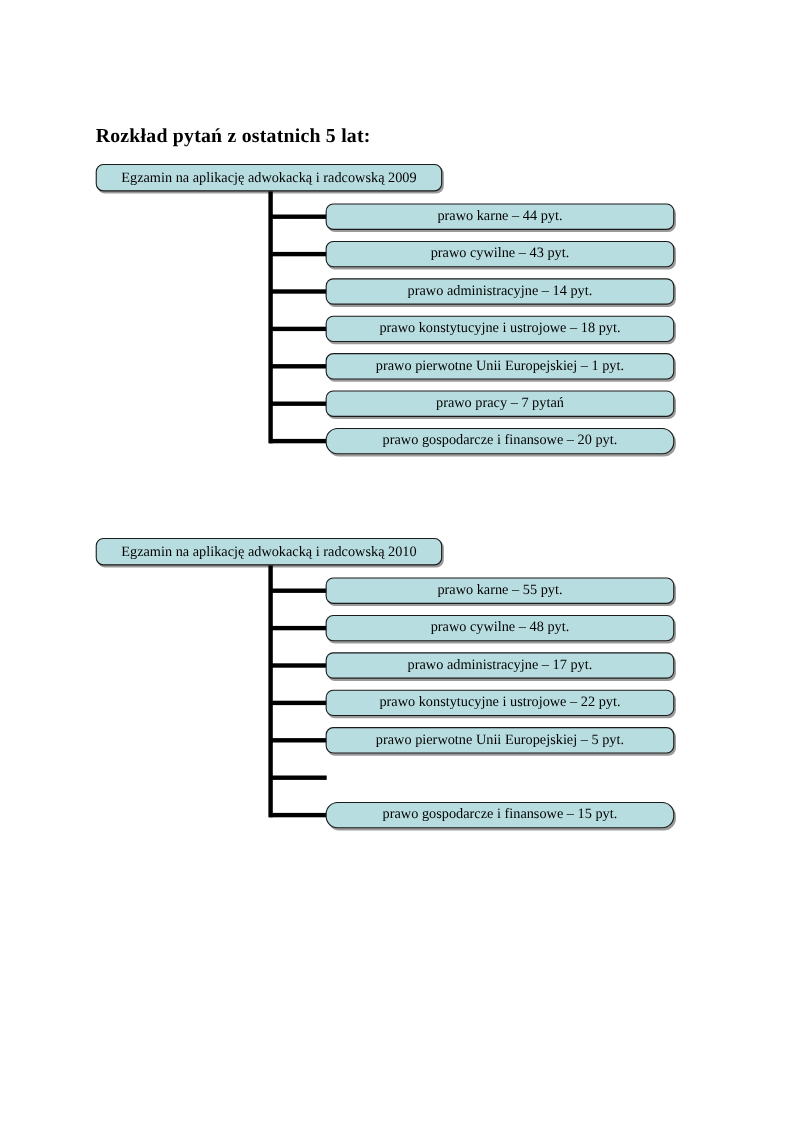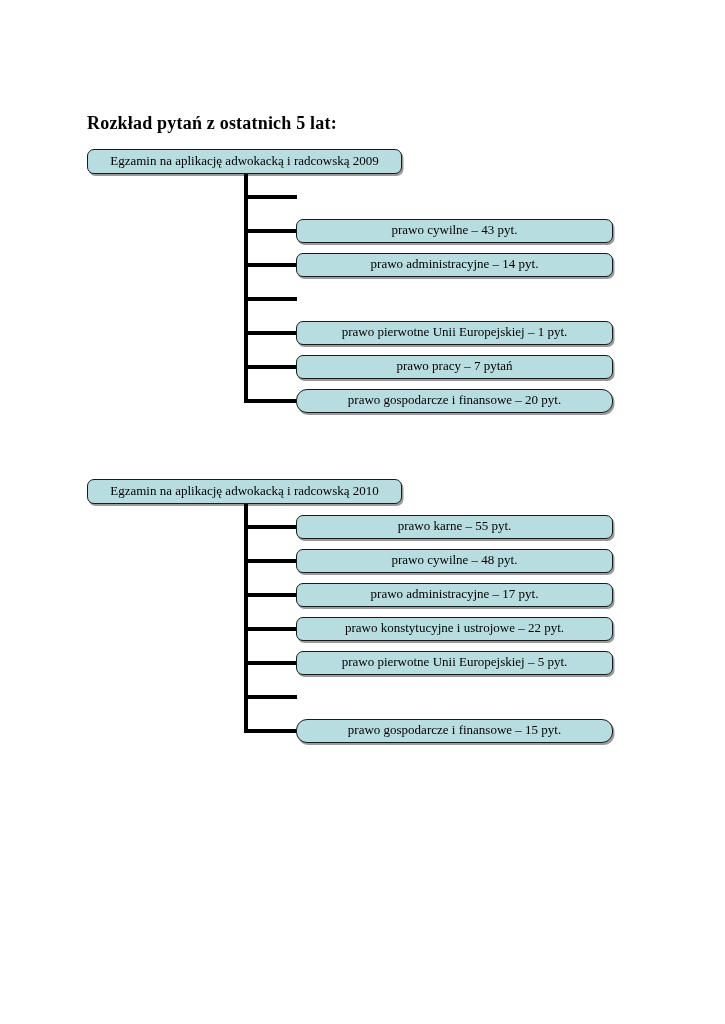--- a/index.html
+++ b/index.html
@@ -26,21 +26,21 @@
     letter-spacing: 0.2px;
     white-space: nowrap;
   }
   .tree {
     position: absolute;
     left: 0;
     width: 725px;
     height: 270px;
   }
   .tree-1 { top: 149px; }
-  .tree-2 { top: 479px; }
+  .tree-2 { top: 489px; }
 
   .root-box, .child-box {
     position: absolute;
     box-sizing: border-box;
     background: #b8dde0;
     border: 1.5px solid #1a1a1a;
     border-radius: 7px;
     text-align: center;
     font-size: 13px;
     white-space: nowrap;
@@ -94,22 +94,24 @@
     <div class="trunk"></div>
 
     <div class="stub s1"></div>
     <div class="stub s2"></div>
     <div class="stub s3"></div>
     <div class="stub s4"></div>
     <div class="stub s5"></div>
     <div class="stub s6"></div>
     <div class="stub s7"></div>
 
+    <div class="child-box c1">prawo karne – 44 pyt.</div>
     <div class="child-box c2">prawo cywilne – 43 pyt.</div>
     <div class="child-box c3">prawo administracyjne – 14 pyt.</div>
+    <div class="child-box c4">prawo konstytucyjne i ustrojowe – 18 pyt.</div>
     <div class="child-box c5">prawo pierwotne Unii Europejskiej – 1 pyt.</div>
     <div class="child-box c6">prawo pracy – 7 pytań</div>
     <div class="child-box c7">prawo gospodarcze i finansowe – 20 pyt.</div>
   </section>
 
   <section class="tree tree-2">
     <div class="root-box">Egzamin na aplikację adwokacką i radcowską 2010</div>
     <div class="trunk"></div>
 
     <div class="stub s1"></div>

